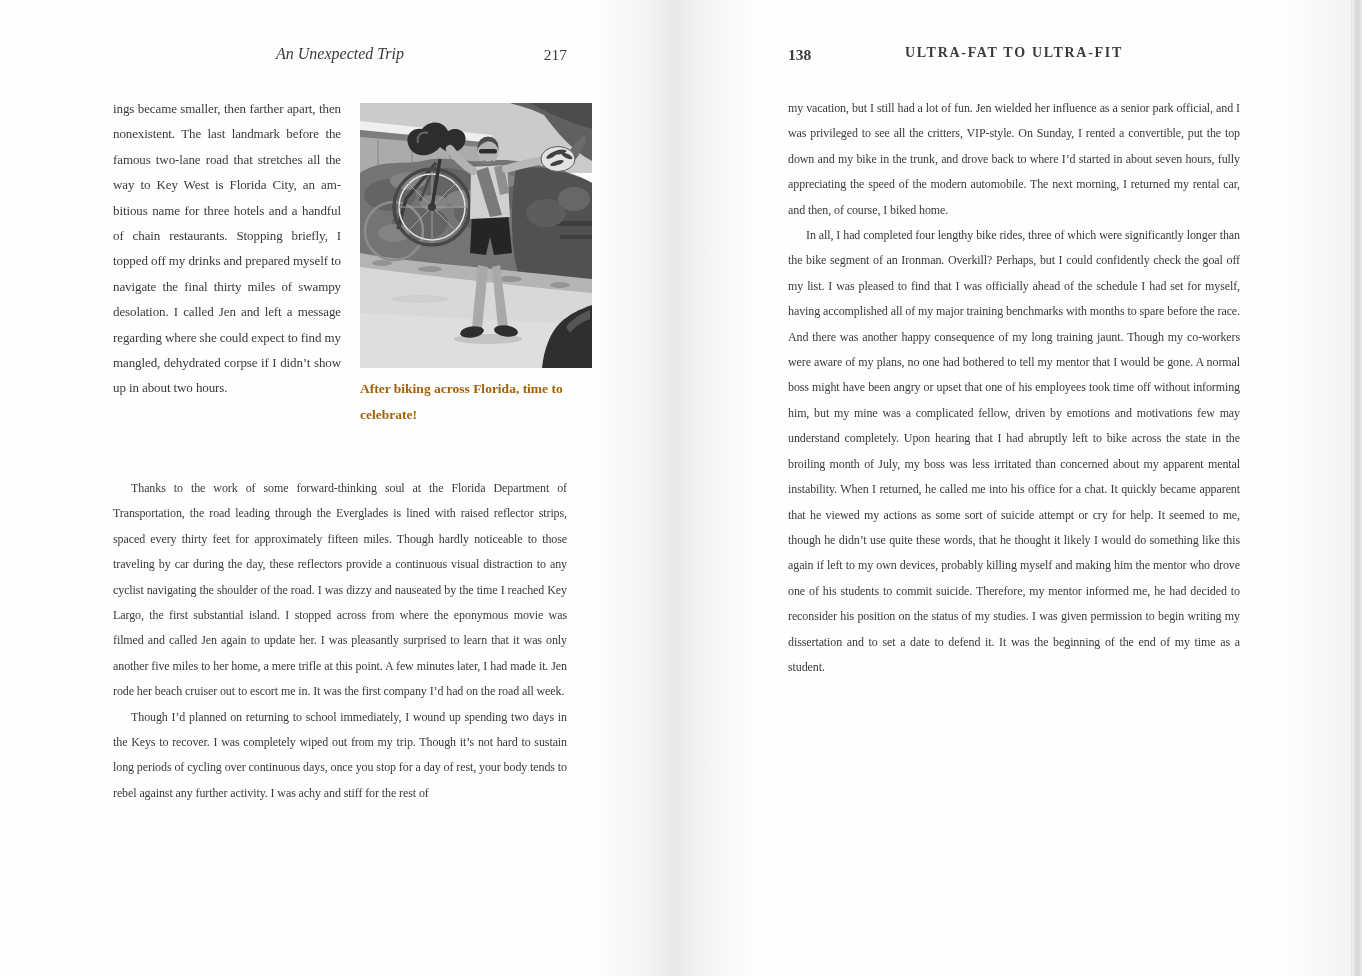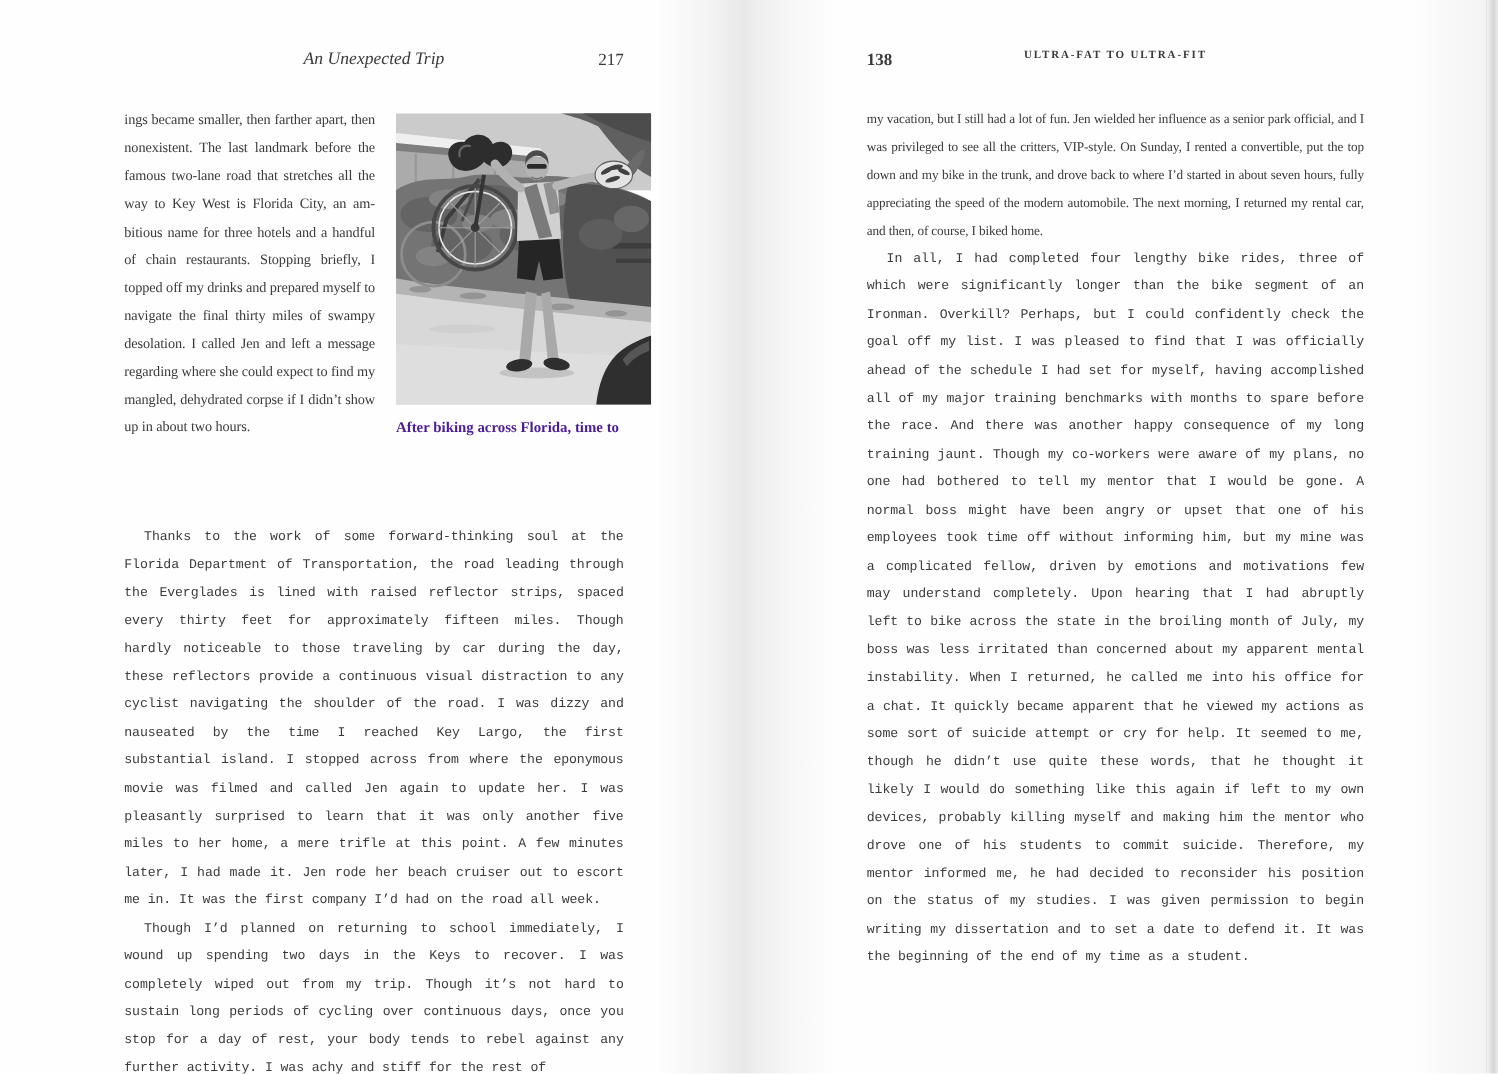--- a/index.html
+++ b/index.html
@@ -34,35 +34,35 @@
     background:linear-gradient(90deg,#f3f3f3 0%,#e0e0e0 30%,#d5d5d5 60%,#ececec 100%);
     border-left:1px solid #e3e3e3;
   }
 
   
   .lp-header{position:absolute;left:113px;top:45px;width:454px;height:22px;font-size:16px;}
   .lp-header .running-title{display:block;text-align:center;font-style:italic;}
   .lp-header .pnum{position:absolute;right:0;top:1px;font-style:normal;font-size:15.5px;}
   .rp-header{position:absolute;left:788px;top:45px;width:452px;height:22px;font-size:16px;font-weight:bold;}
   .rp-header .pnum{position:absolute;left:0;top:1px;font-size:15.5px;}
-  .rp-header .running-title{display:block;text-align:center;font-size:10px;letter-spacing:1.7px;}
+  .rp-header .running-title{display:block;text-align:center;font-size:14px;letter-spacing:1.7px;}
 
   
   .bodytext{font-size:12px;line-height:25.4px;text-align:justify;letter-spacing:-0.1px;color:#3a3a3a;}
   .bodytext p{margin:0;padding:0;}
-  .bodytext p.indent{text-indent:18px;font-family:Liberation Mono, monospace;}
+  .bodytext p.indent{text-indent:18px;}
 
   .lp-col{position:absolute;left:113px;top:96px;width:228px;font-size:13px;}
   .lp-main{position:absolute;left:113px;top:476px;width:454px;}
   .rp-main{position:absolute;left:788px;top:96px;width:452px;}
 
   
   .photo-figure{position:absolute;left:360px;top:103px;width:232px;}
   .photo-figure svg{display:block;}
-  .photo-caption{margin-top:8px;width:220px;font-weight:bold;font-size:13.5px;line-height:26px;color:#4c1d95;text-align:left;letter-spacing:0;}
+  .photo-caption{margin-top:8px;width:220px;font-weight:bold;font-size:13.5px;line-height:26px;color:#a16207;text-align:left;letter-spacing:0;}
 </style>
 </head>
 <body>
 
 <div class="spread">
 
   <div class="lp-header">
     <span class="running-title">An Unexpected Trip</span>
     <span class="pnum">217</span>
   </div>
@@ -176,20 +176,21 @@
         <ellipse cx="200" cy="49" rx="6.5" ry="2.2" transform="rotate(-10 200 49)"></ellipse>
         <ellipse cx="207" cy="53" rx="6" ry="2.2" transform="rotate(25 207 53)"></ellipse>
         <ellipse cx="197" cy="60" rx="7" ry="2.2" transform="rotate(-18 197 60)"></ellipse>
       </g>
 
       <path d="M232,202 C220,206 208,212 200,220 C190,230 184,246 182,265 L232,265 Z" fill="#2f2f2f"></path>
       <path d="M206,224 C212,216 222,210 230,207 L230,216 C222,219 214,224 210,230 Z" fill="#565656"></path>
     </svg>
     <figcaption class="photo-caption">
       <div>After biking across Florida, time to</div>
+      <div>celebrate!</div>
     </figcaption>
   </figure>
 
   <div class="lp-main bodytext">
     <p class="indent">Thanks to the work of some forward-thinking soul at the Florida De­partment of Transportation, the road leading through the Everglades is lined with raised reflector strips, spaced every thirty feet for approxi­mately fifteen miles. Though hardly noticeable to those traveling by car during the day, these reflectors provide a continuous visual distrac­tion to any cyclist navigating the shoulder of the road. I was dizzy and nauseated by the time I reached Key Largo, the first substantial island. I stopped across from where the eponymous movie was filmed and called Jen again to update her. I was pleasantly surprised to learn that it was only another five miles to her home, a mere trifle at this point. A few minutes later, I had made it. Jen rode her beach cruiser out to escort me in. It was the first company I’d had on the road all week.</p>
     <p class="indent">Though I’d planned on returning to school immediately, I wound up spending two days in the Keys to recover. I was completely wiped out from my trip. Though it’s not hard to sustain long periods of cycling over continuous days, once you stop for a day of rest, your body tends to rebel against any further activity. I was achy and stiff for the rest of</p>
   </div>
 
   <div class="rp-header">
     <span class="pnum">138</span>

